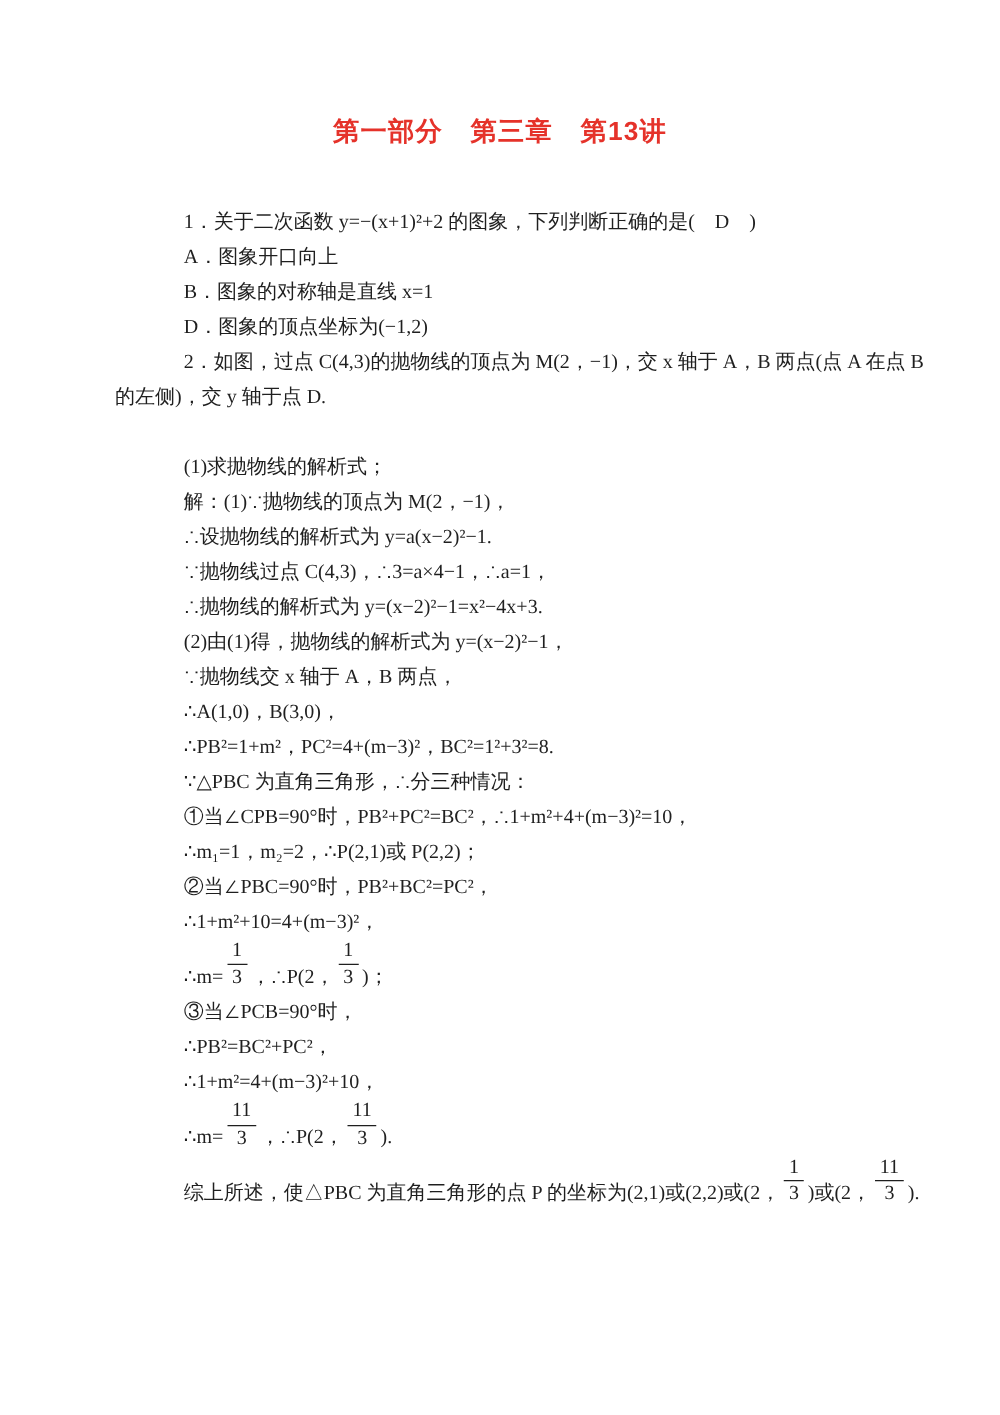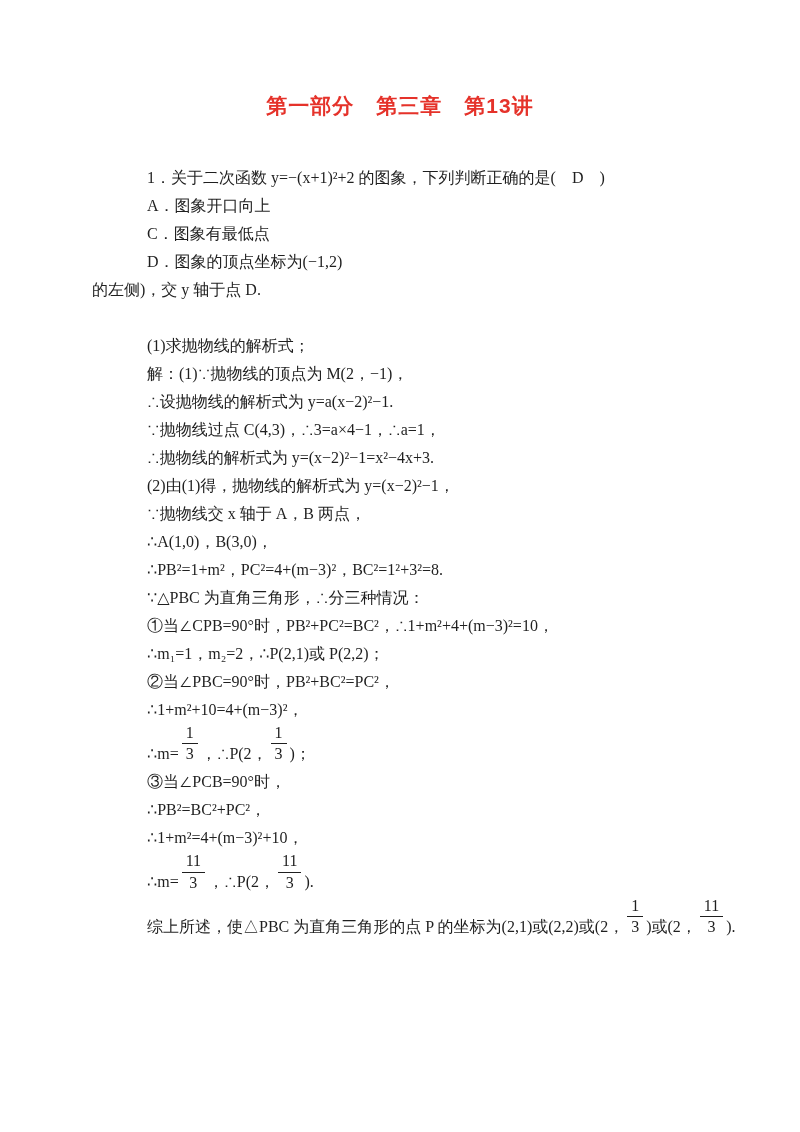--- a/index.html
+++ b/index.html
@@ -60,22 +60,23 @@
   }
 </style>
 </head>
 <body>
 
 <div class="page">
   <h1 class="title" style="color: rgb(229, 50, 42);">第一部分　第三章　第13讲</h1>
   <div class="content" style="color: rgb(31, 31, 31);">
       <div class="line indent"><span>1．关于二次函数 y=−(x+1)²+2 的图象，下列判断正确的是(　D　)</span></div>
       <div class="line indent"><span>A．图象开口向上</span></div>
-      <div class="line indent"><span>C．图象有最低点</span></div>
+      <div class="line indent"><span>B．图象的对称轴是直线 x=1</span></div>
       <div class="line indent"><span>D．图象的顶点坐标为(−1,2)</span></div>
+      <div class="line indent"><span>2．如图，过点 C(4,3)的抛物线的顶点为 M(2，−1)，交 x 轴于 A，B 两点(点 A 在点 B</span></div>
       <div class="line"><span>的左侧)，交 y 轴于点 D.</span></div>
       <div class="line spacer"></div>
       <div class="line indent"><span>(1)求抛物线的解析式；</span></div>
       <div class="line indent"><span>解：(1)∵抛物线的顶点为 M(2，−1)，</span></div>
       <div class="line indent"><span>∴设抛物线的解析式为 y=a(x−2)²−1.</span></div>
       <div class="line indent"><span>∵抛物线过点 C(4,3)，∴3=a×4−1，∴a=1，</span></div>
       <div class="line indent"><span>∴抛物线的解析式为 y=(x−2)²−1=x²−4x+3.</span></div>
       <div class="line indent"><span>(2)由(1)得，抛物线的解析式为 y=(x−2)²−1，</span></div>
       <div class="line indent"><span>∵抛物线交 x 轴于 A，B 两点，</span></div>
       <div class="line indent"><span>∴A(1,0)，B(3,0)，</span></div>

